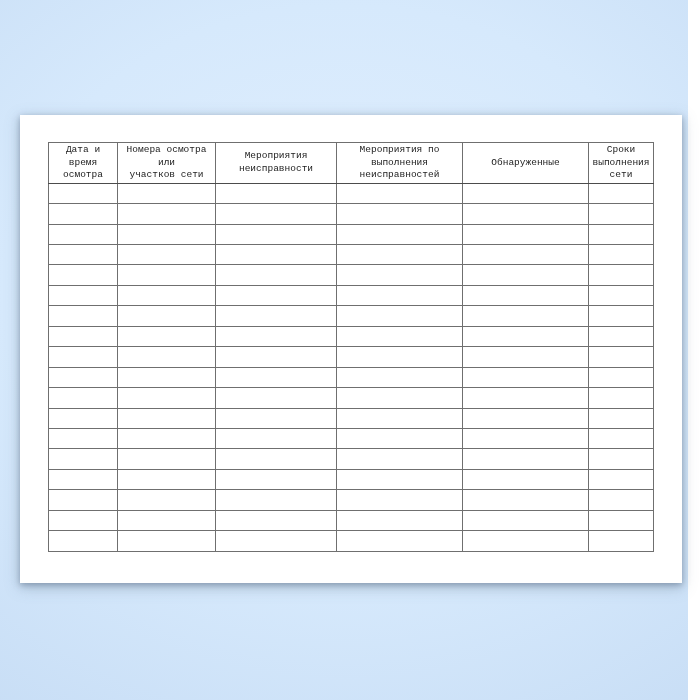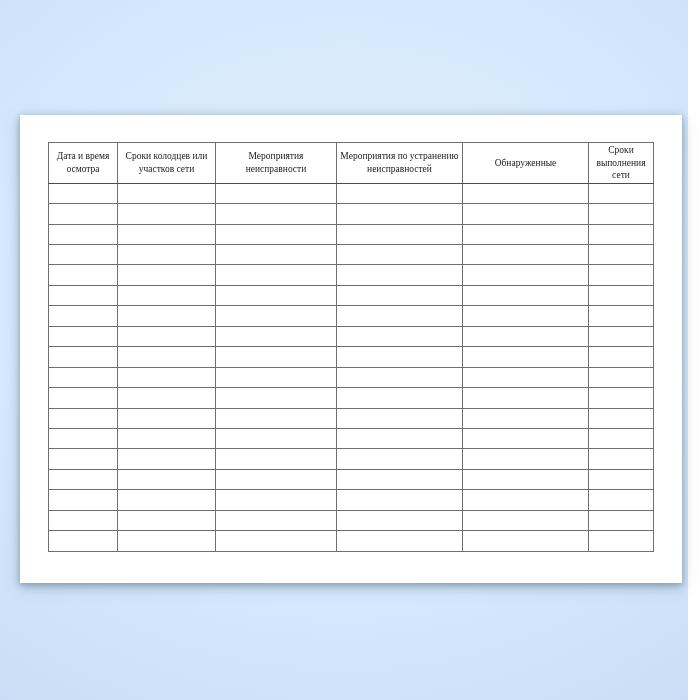--- a/index.html
+++ b/index.html
@@ -13,20 +13,21 @@
 
   .stage {
     position: relative;
     width: 688px;
     height: 700px;
     background:
       radial-gradient(ellipse 90% 75% at 50% 42%,
         var(--bg-center, #e1effe) 0%,
         var(--bg-mid, #d6e9fc) 55%,
         var(--bg-edge, #c7ddf5) 100%);
+    font-family: Liberation Mono, monospace;
   }
 
   .paper {
     position: absolute;
     left: 20px;
     top: 115px;
     width: 662px;
     height: 468px;
     background: var(--paper, #ffffff);
     box-shadow:
@@ -86,25 +87,25 @@
           <col class="c2">
           <col class="c3">
         <col class="c4">
           <col class="c5">
           <col class="c6">
       </colgroup>
       <thead>
         <tr>
           <th>Дата и время
 осмотра</th>
-          <th>Сроки колодцев или
+          <th>Номера осмотра или
 участков сети</th>
           <th>Мероприятия
 неисправности</th>
-          <th>Мероприятия по устранению
+          <th>Мероприятия по выполнения
 неисправностей</th>
           <th>Обнаруженные</th>
           <th>Сроки
 выполнения
 сети</th>
         </tr>
       </thead>
       <tbody>
           <tr>
             <td></td>

